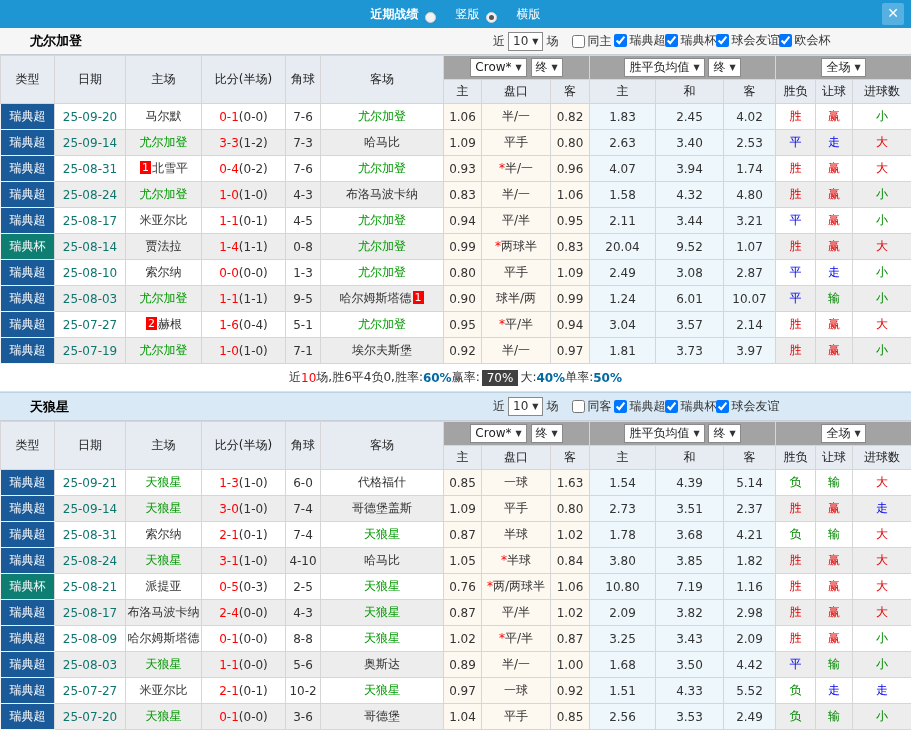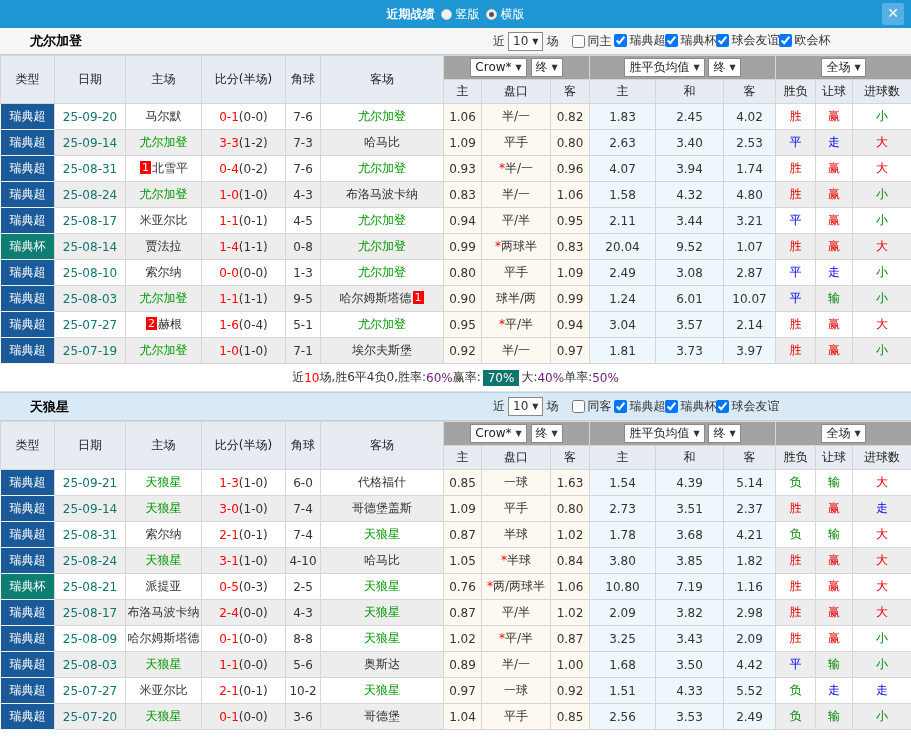--- a/index.html
+++ b/index.html
@@ -8,21 +8,21 @@
     width:911px; height:750px; overflow:hidden;
     font-family:"DejaVu Sans", sans-serif;
     font-size:12px; color:#333; background:#fff;
   }
   
   .titlebar {
     height:28px; background:#1e96d3; position:relative;
     display:flex; align-items:center; justify-content:center; gap:6px;
   }
   .titlebar .title { color:#fff; font-weight:bold; font-size:12px; }
-  .radio-group { display:flex; align-items:center; gap:4px; color:#fff; font-size:12px; }
+  .radio-group { display:flex; align-items:flex-end; gap:20px; color:#fff; font-size:12px; }
   .radio { width:11px; height:11px; border-radius:50%; background:#f2f2f2; display:inline-block; position:relative; border:1px solid #d0d0d0; }
   .radio.sel::after { content:""; position:absolute; left:2px; top:2px; width:5px; height:5px; border-radius:50%; background:#555; }
   .close-btn {
     position:absolute; right:7px; top:3px; width:22px; height:22px;
     background:#56b0e2; color:#fff; text-align:center; line-height:21px;
     font-size:14px; cursor:pointer; border-radius:2px;
   }
   .close-btn::before { content:"✕"; }
   
   .filterbar {
@@ -62,22 +62,22 @@
   .c-r { color:#e60000; }
   .c-b { color:#0000ee; }
   .c-g { color:#008800; }
   
   .summary {
     height:28px; display:flex; align-items:center; justify-content:center;
     background:#fff; font-size:12px; border-bottom:1px solid #e0e0e0;
   }
   .summary .s-k { color:#333; }
   .summary .s-r { color:#ff0000; }
-  .summary .s-b { color:#701a75; }
-  .summary .s-hl { color:#fff; background:#0f766e; padding:1px 5px; margin:0 2px; }
+  .summary .s-b { color:#0369a1;font-weight:bold; }
+  .summary .s-hl { color:#fff; background:#404040; padding:1px 5px; margin:0 2px; }
 </style>
 </head>
 <body>
 
 <div class="titlebar">
   <span class="title">近期战绩</span>
   <span class="radio-group">
     <span class="radio"></span>
     <span>竖版</span>
   </span>

